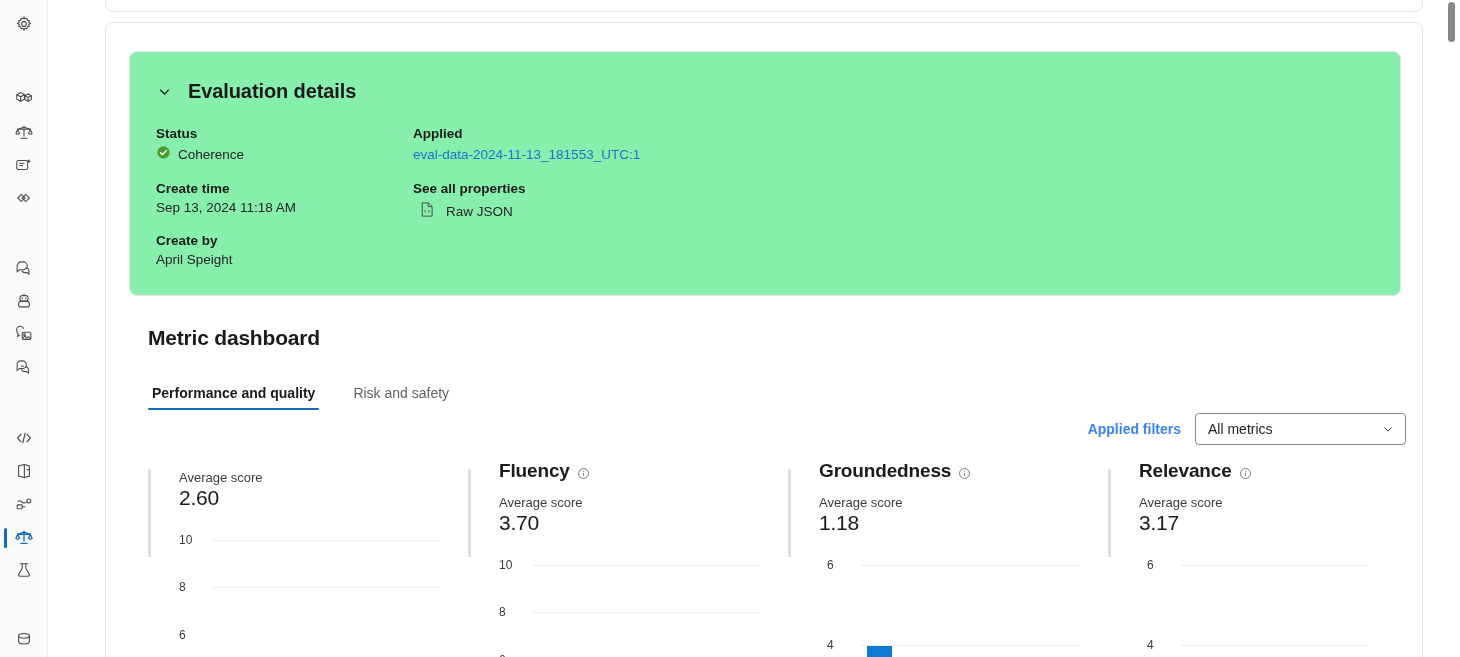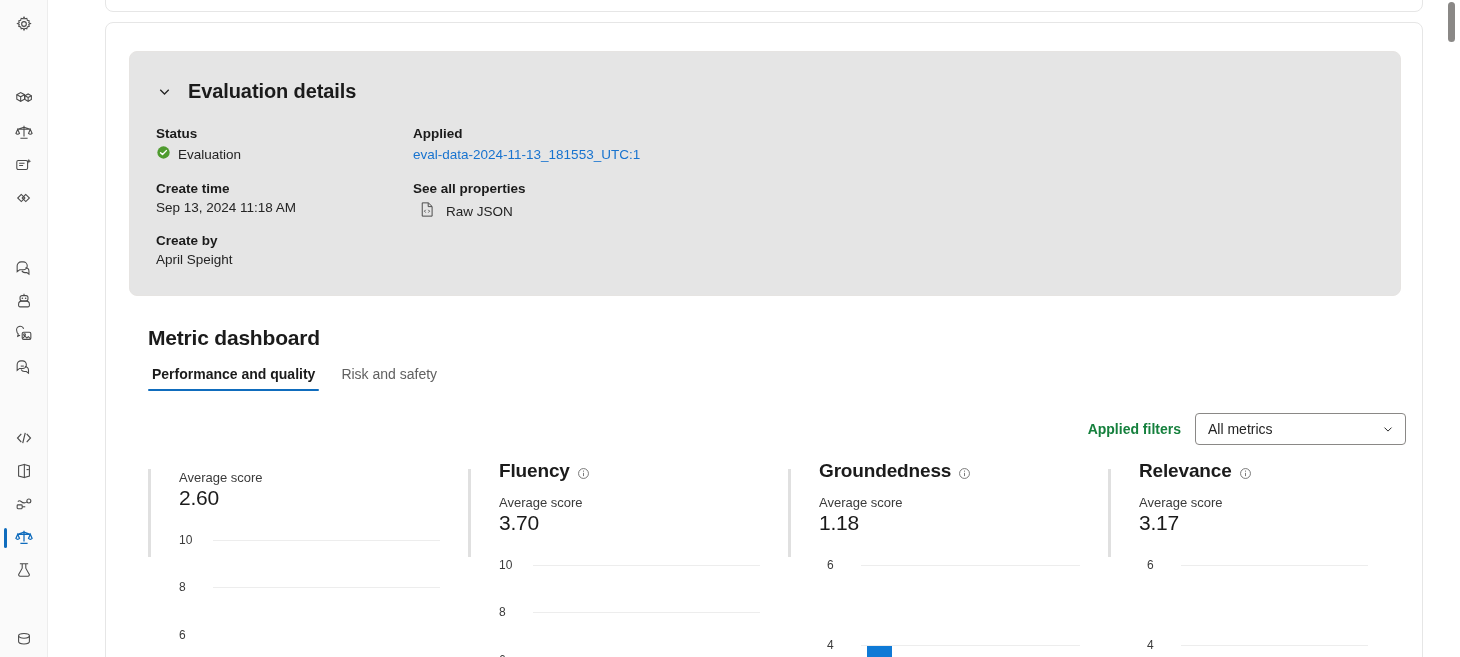--- a/index.html
+++ b/index.html
@@ -60,21 +60,21 @@
     position: absolute; left: 105px; top: 22px;
     width: 1318px; height: 720px;
     background: #ffffff;
     border: 1px solid #e6e6e6; border-radius: 8px;
   }
 
   
   .eval-card {
     position: absolute; left: 23px; top: 28px;
     width: 1272px; height: 245px;
-    background: #e5e5e5;
+    background: #86efac;
     border: 1px solid #e6e4e2; border-radius: 8px;
   }
   .eval-header {
     position: absolute; left: 26px; top: 28px;
     display: flex; align-items: center; gap: 15px;
   }
   .eval-header .chev { color: #242424; display: flex; }
   .eval-title { font-size: 20px; font-weight: 600; color: #1b1b1b; letter-spacing: -0.1px; }
 
   .col-a { position: absolute; left: 26px; top: 74px; width: 250px; }
@@ -87,38 +87,38 @@
   .link { color: #1773cf; font-size: 13.5px; text-decoration: none; }
   .raw-json { display: flex; align-items: center; gap: 11px; margin-top: 5px; padding-left: 6px;
     font-size: 13.5px; color: #242424; }
 
   
   .dash-title {
     position: absolute; left: 42px; top: 303px;
     font-size: 21px; font-weight: 600; color: #1b1b1b; letter-spacing: -0.2px;
   }
   .tabs {
-    position: absolute; left: 42px; top: 340px;
-    display: flex; gap: 18px; align-items: flex-end; text-align: right;
+    position: absolute; left: 42px; top: 359px;
+    display: flex; gap: 30px; align-items: flex-end; text-align: right;
   }
   .tab {
     font-size: 14px; color: #616161;
     padding: 3px 4px 9px 4px; position: relative;
   }
   .tab.sel { color: #1b1b1b; font-weight: 700; }
   .tab.sel::after {
     content: ""; position: absolute; left: 0; right: 0; bottom: 0;
     height: 2px; background: #0f6cbd; border-radius: 1px;
   }
 
   .filters {
     position: absolute; right: 16px; top: 390px;
     display: flex; align-items: center; gap: 14px;
   }
-  .filters-label { font-size: 14px; font-weight: 700; color: #15803d; }
+  .filters-label { font-size: 14px; font-weight: 700; color: #3b82f6; }
   .combo {
     width: 211px; height: 32px;
     border: 1px solid #8a8886; border-radius: 4px; background: #fff;
     display: flex; align-items: center; justify-content: space-between;
     padding: 0 10px 0 12px;
     font-size: 14px; color: #242424;
   }
   .combo .chev { color: #242424; display: flex; }
 
   
@@ -330,21 +330,21 @@
       <div class="col-a">
         <div class="fld-block">
           <div class="fld-label">Status</div>
           <div class="status-row">
             <span>
               <svg width="15" height="15" viewBox="0 0 20 20">
                 <circle cx="10" cy="10" r="8.2" fill="#4f9b2f"></circle>
                 <path d="M6.1 10.2l2.6 2.6 5.1-5.3" fill="none" stroke="#ffffff" stroke-width="1.9" stroke-linecap="round" stroke-linejoin="round"></path>
               </svg>
             </span>
-            <span>Evaluation</span>
+            <span>Coherence</span>
           </div>
         </div>
         <div class="fld-block">
           <div class="fld-label">Create time</div>
           <div class="fld-value">Sep 13, 2024 11:18 AM</div>
         </div>
         <div class="fld-block">
           <div class="fld-label">Create by</div>
           <div class="fld-value">April Speight</div>
         </div>

